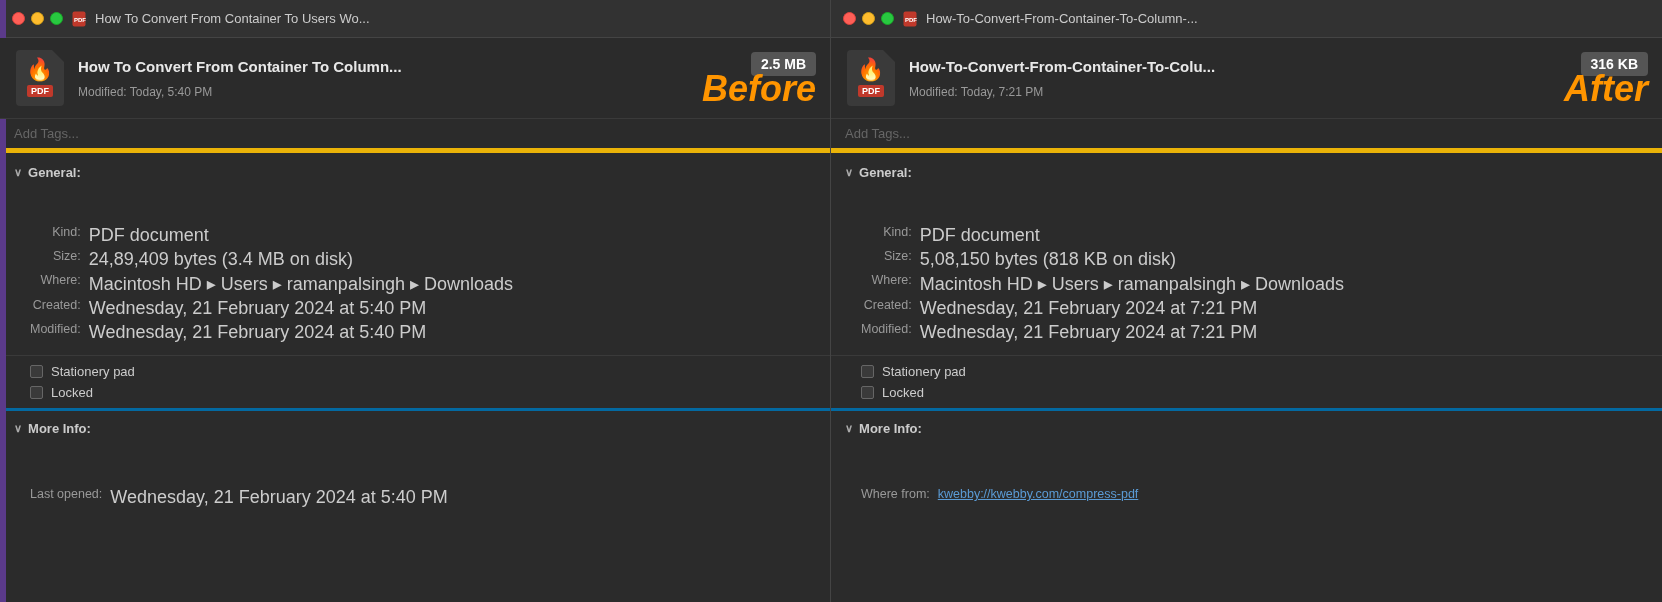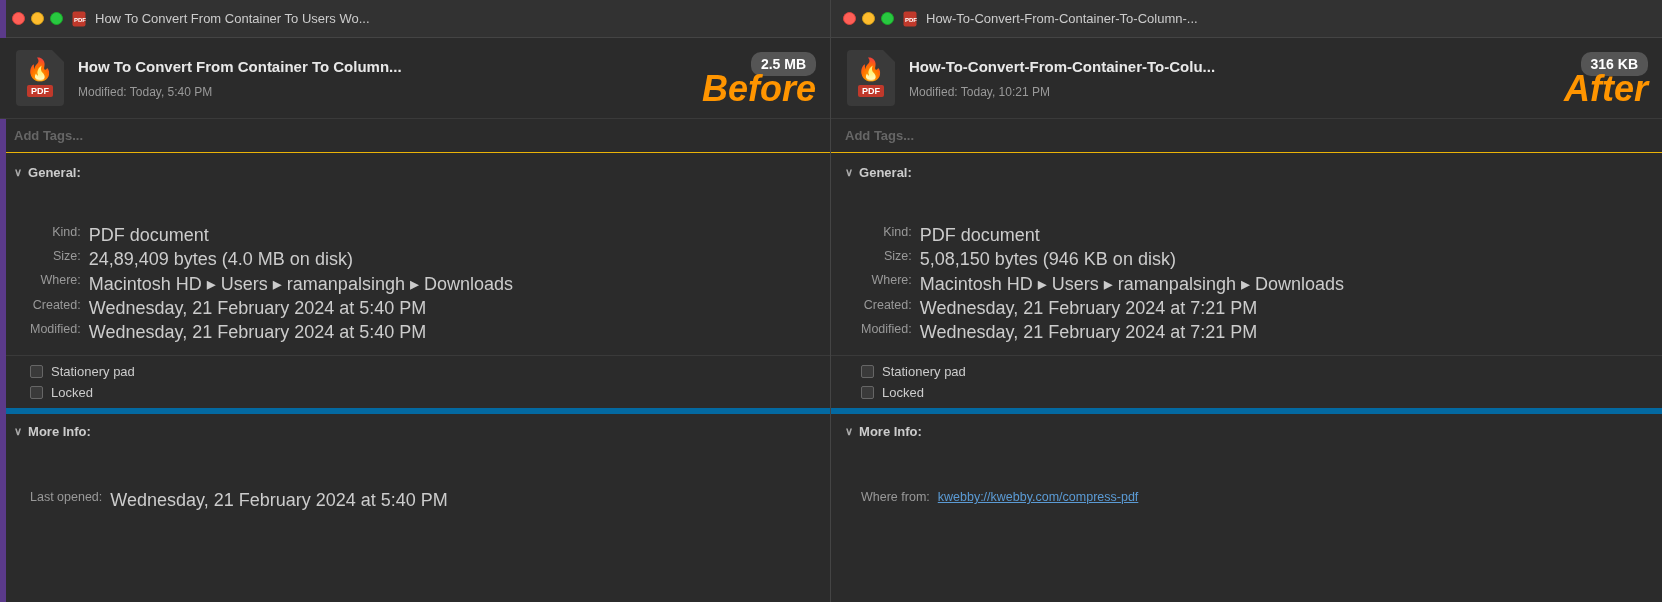--- a/index.html
+++ b/index.html
@@ -142,48 +142,47 @@
       color: #999;
       margin-top: 10px;
     }
 
     .file-size-badge {
       background: #555;
       color: #fff;
       font-size: 14px;
       font-weight: 600;
       padding: 4px 10px;
-      border-radius: 10px;
+      border-radius: 4px;
       position: absolute;
       top: 14px;
       right: 14px;
     }
 
     .label-overlay {
       position: absolute;
       bottom: 8px;
       right: 14px;
       font-size: 36px;
       font-weight: 900;
       font-style: italic;
     }
 
     .label-before { color: #ff9500; }
     .label-after { color: #ff9500; }
 
     
     .tags-row {
       padding: 8px 14px;
-      border-bottom: 1px solid #eab308;
+      border-bottom: 5px solid #eab308;
       font-size: 13px;
       color: #666;
       height: 34px;
       display: flex;
       align-items: center;
-      font-weight: bold;
     }
 
     
     .info-content {
       flex: 1;
       overflow-y: auto;
       padding: 0;
     }
 
     .section {
@@ -224,21 +223,21 @@
     .info-value {
       font-size: 18px;
       color: #cccccc;
     }
 
     .checkboxes-section {
       padding: 8px 14px 8px 30px;
       display: flex;
       flex-direction: column;
       gap: 6px;
-      border-bottom: 6px solid #0369a1;
+      border-bottom: 3px solid #0369a1;
     }
 
     .checkbox-row {
       display: flex;
       align-items: center;
       gap: 8px;
       font-size: 13px;
       color: #cccccc;
     }
 
@@ -331,21 +330,21 @@
     <div class="section">
       <div class="section-header">
         <span class="chevron">∨</span>
         <span>General:</span>
       </div>
       <div class="info-table">
         <span class="info-label">Kind:</span>
         <span class="info-value">PDF document</span>
 
         <span class="info-label">Size:</span>
-        <span class="info-value">24,89,409 bytes (4.0 MB on disk)</span>
+        <span class="info-value">24,89,409 bytes (3.4 MB on disk)</span>
 
         <span class="info-label">Where:</span>
         <span class="info-value">Macintosh HD ▸ Users ▸ ramanpalsingh ▸ Downloads</span>
 
         <span class="info-label">Created:</span>
         <span class="info-value">Wednesday, 21 February 2024 at 5:40 PM</span>
 
         <span class="info-label">Modified:</span>
         <span class="info-value">Wednesday, 21 February 2024 at 5:40 PM</span>
       </div>
@@ -393,21 +392,21 @@
   <div class="file-header">
     <div class="pdf-icon">
       <div class="pdf-icon-shape">
         <div class="pdf-icon-corner"></div>
         <span class="pdf-icon-flame">🔥</span>
         <span class="pdf-icon-badge">PDF</span>
       </div>
     </div>
     <div class="file-info">
       <div class="file-title">How-To-Convert-From-Container-To-Colu...</div>
-      <div class="file-modified">Modified:  Today, 10:21 PM</div>
+      <div class="file-modified">Modified:  Today, 7:21 PM</div>
     </div>
     <div class="file-size-badge">316 KB</div>
     <div class="label-overlay label-after">After</div>
   </div>
 
   <div class="tags-row">
     <span>Add Tags...</span>
   </div>
 
   <div class="info-content">
@@ -415,21 +414,21 @@
     <div class="section">
       <div class="section-header">
         <span class="chevron">∨</span>
         <span>General:</span>
       </div>
       <div class="info-table">
         <span class="info-label">Kind:</span>
         <span class="info-value">PDF document</span>
 
         <span class="info-label">Size:</span>
-        <span class="info-value">5,08,150 bytes (946 KB on disk)</span>
+        <span class="info-value">5,08,150 bytes (818 KB on disk)</span>
 
         <span class="info-label">Where:</span>
         <span class="info-value">Macintosh HD ▸ Users ▸ ramanpalsingh ▸ Downloads</span>
 
         <span class="info-label">Created:</span>
         <span class="info-value">Wednesday, 21 February 2024 at 7:21 PM</span>
 
         <span class="info-label">Modified:</span>
         <span class="info-value">Wednesday, 21 February 2024 at 7:21 PM</span>
       </div>

